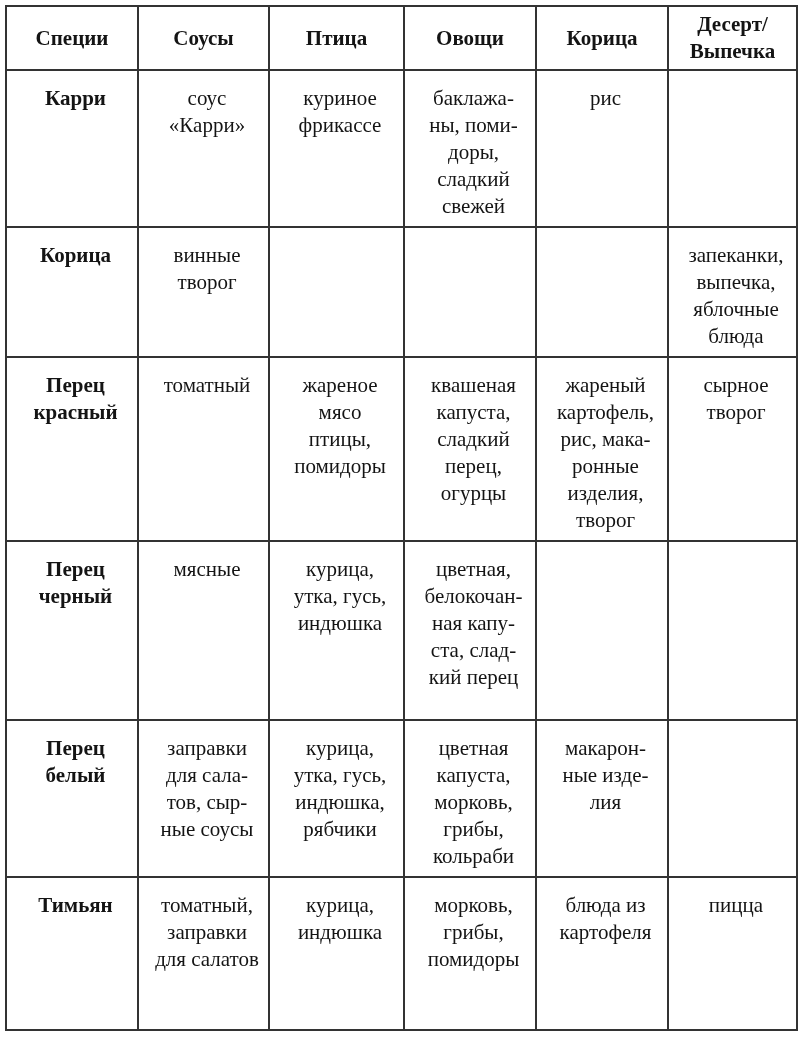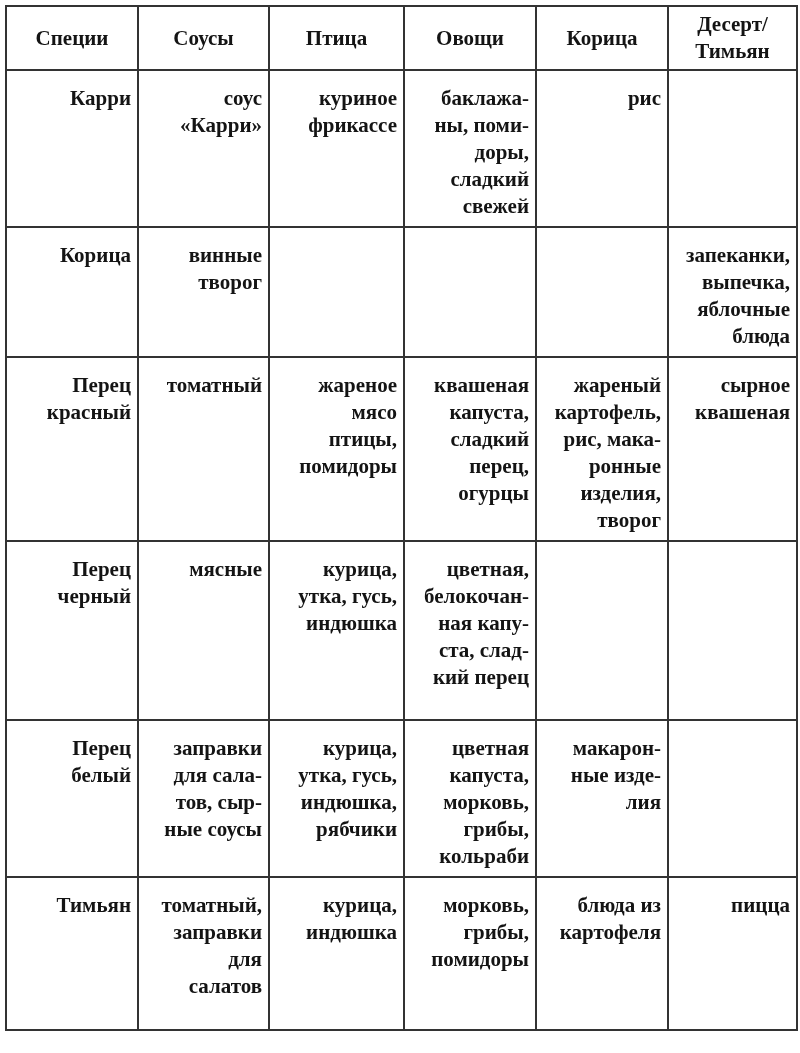--- a/index.html
+++ b/index.html
@@ -35,29 +35,29 @@
   .spice-table thead th {
     font-weight: bold;
     text-align: center;
     vertical-align: middle;
     padding: 4px 6px;
   }
   .spice-table thead tr { height: 55px; }
   
   .spice-table tbody th,
   .spice-table tbody td {
-    text-align: right;
+    text-align: center;
     vertical-align: top;
     padding: 14px 6px 6px 13px;
   }
   .spice-table tbody th.spice-cell {
     font-weight: bold;
   }
   .spice-table tbody td.value-cell {
-    font-weight: bold;
+    font-weight: normal;
   }
   
   .spice-table tbody tr:nth-child(1) { height: 154px; }
   .spice-table tbody tr:nth-child(2) { height: 130px; }
   .spice-table tbody tr:nth-child(3) { height: 126px; }
   .spice-table tbody tr:nth-child(4) { height: 179px; }
   .spice-table tbody tr:nth-child(5) { height: 150px; }
   .spice-table tbody tr:nth-child(6) { height: 153px; }
   .spice-table tbody tr:nth-child(7) { height: 98px; }
 </style>
@@ -75,21 +75,21 @@
       <col style="width:129px">
     </colgroup>
     <thead>
       <tr id="header-row">
           <th scope="col">Специи</th>
           <th scope="col">Соусы</th>
           <th scope="col">Птица</th>
           <th scope="col">Овощи</th>
           <th scope="col">Корица</th>
           <th scope="col">Десерт/
-Тимьян</th>
+Выпечка</th>
         </tr>
     </thead>
     <tbody id="table-body">
         <tr>
           <th scope="row" class="spice-cell">Карри</th>
           <td class="value-cell">соус
 «Карри»</td>
           <td class="value-cell">куриное
 фрикассе</td>
           <td class="value-cell">баклажа-
@@ -125,21 +125,21 @@
 сладкий
 перец,
 огурцы</td>
           <td class="value-cell">жареный
 картофель,
 рис, мака-
 ронные
 изделия,
 творог</td>
           <td class="value-cell">сырное
-квашеная</td>
+творог</td>
         </tr>
         <tr>
           <th scope="row" class="spice-cell">Перец
 черный</th>
           <td class="value-cell">мясные</td>
           <td class="value-cell">курица,
 утка, гусь,
 индюшка</td>
           <td class="value-cell">цветная,
 белокочан-

